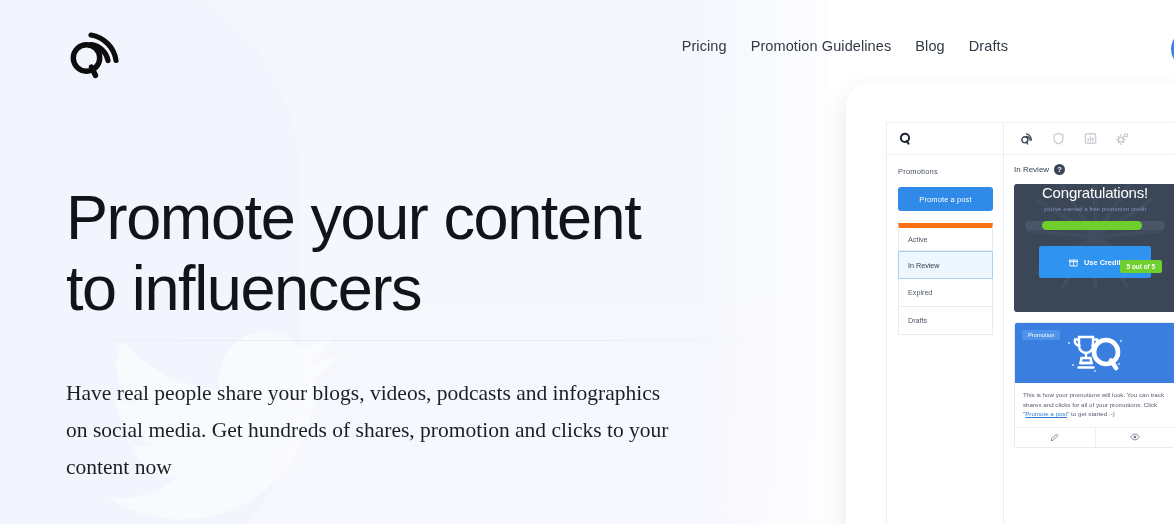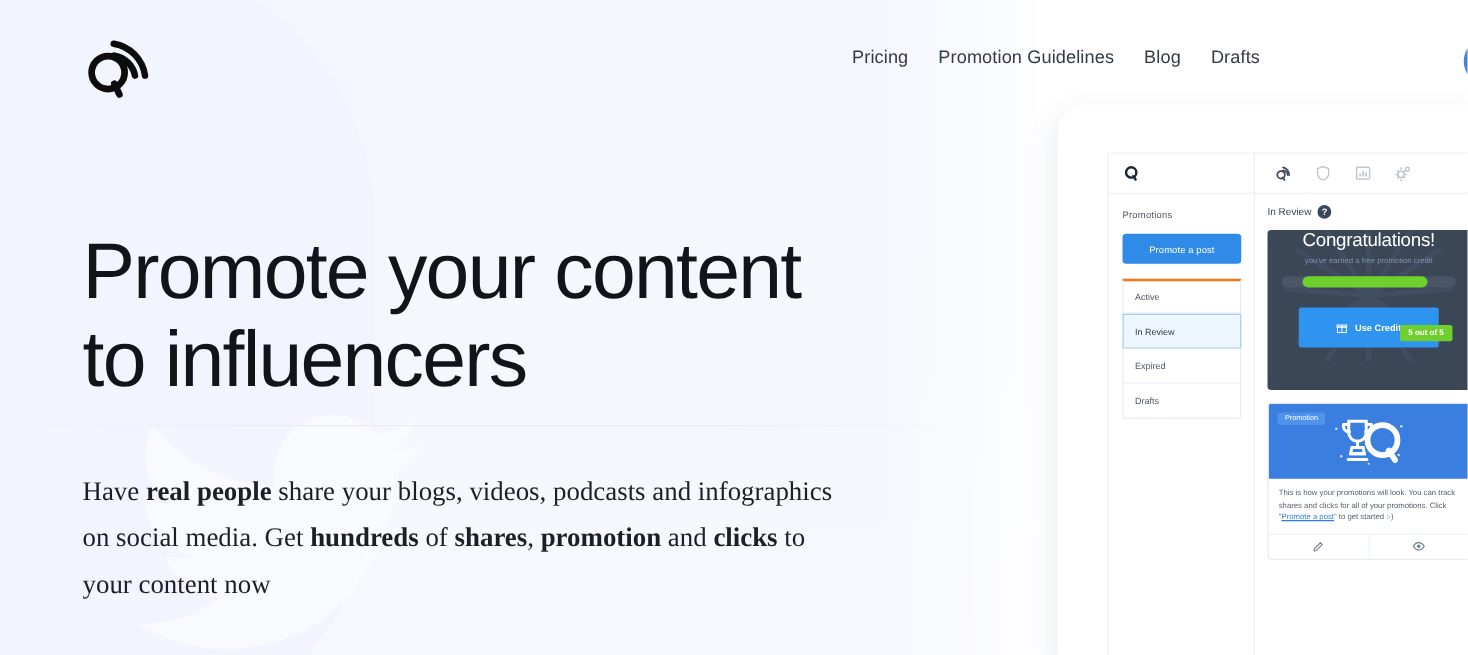--- a/index.html
+++ b/index.html
@@ -73,21 +73,21 @@
   #hero { position:absolute; z-index:4; left:66px; top:182px; width:760px; }
   #headline {
     font-size:63px; line-height:1.12; font-weight:300;
     color:#111418; letter-spacing:-1.4px; white-space:pre-line;
   }
   #subhead {
     margin-top:52px; width:615px;
     font-family:"Liberation Serif", serif;
     font-size:21.5px; line-height:1.73; color:#1b2025;
   }
-  #subhead b { font-weight:700; }
+  #subhead b { font-weight:400; }
 
   
   #device {
     position:absolute; z-index:3; left:846px; top:84px;
     width:360px; height:470px;
     background:#ffffff; border-radius:22px 0 0 0;
     box-shadow:-10px 0 26px -12px rgba(40,60,110,.14);
   }
   #app {
     position:absolute; left:886px; top:122px;
@@ -112,21 +112,21 @@
   #promote-btn {
     width:100%; height:24px; background:#2f8ae8; border:none;
     border-radius:3px; color:#fff; font-size:7.5px; cursor:pointer;
     margin-bottom:12px; letter-spacing:.1px;
   }
   .side-item {
     height:28px; border:1px solid #e7ecf3; border-top:none;
     display:flex; align-items:center; padding-left:9px;
     font-size:7.2px; color:#4d5866; cursor:pointer; background:#fff;
   }
-  .side-item:first-of-type { border-top:2px solid #f97316; }
+  .side-item:first-of-type { border-top:5px solid #f97316; }
   .side-item.sel {
     background:#eef6fe; border:1px solid #a9cff1; color:#2c3d4f;
   }
 
   
   #app-main { flex:1; display:flex; flex-direction:column; background:#fff; min-width:0; }
   #app-toolbar {
     height:32px; border-bottom:1px solid #eef1f6;
     display:flex; align-items:center; gap:19px; padding-left:16px;
   }

